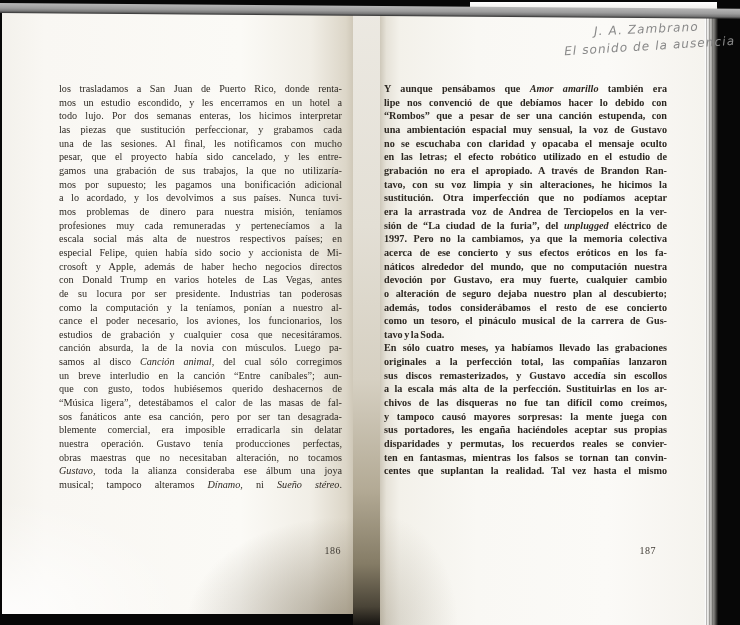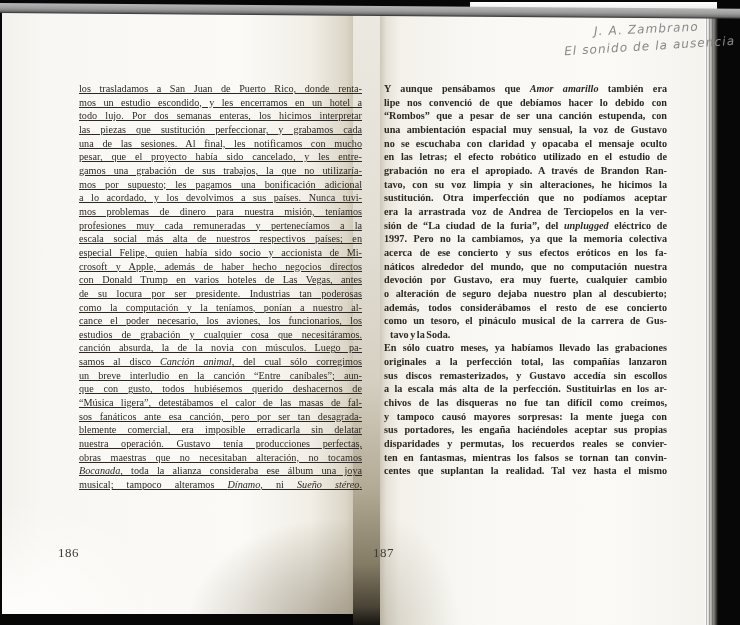--- a/index.html
+++ b/index.html
@@ -46,29 +46,29 @@
   .edge-lines{
     position:absolute;left:704px;top:7px;width:10px;height:618px;z-index:2;
     background:repeating-linear-gradient(90deg, rgba(0,0,0,0) 0 2px, rgba(60,58,54,0.35) 2px 3px);
   }
   
   .page-text{
     position:absolute;top:82px;width:283px;height:432px;overflow:hidden;z-index:3;
     font-size:10.2px;line-height:13.65px;color:#2d2822;
     word-spacing:-1px;
   }
-  .left-text{left:79px;text-decoration:underline;}
+  .left-text{left:59px;}
   .right-text{left:384px;font-weight:bold;}
   .line{text-align:justify;text-align-last:justify;}
-  .line.flush{text-align-last:left;margin-left:6px;}
+  .line.flush{text-align-last:left;}
   .line.indent{text-indent:14px;}
   .line i{font-style:italic;}
   .pagenum{
-    position:absolute;top:545px;width:283px;text-align:left;z-index:3;
-    font-size:13px;color:#3f3a33;letter-spacing:0.5px;
+    position:absolute;top:545px;width:283px;text-align:right;z-index:3;
+    font-size:10px;color:#3f3a33;letter-spacing:0.5px;
   }
   .pagenum-left{left:58px;}
   .pagenum-right{left:373px;}
   
   .note-line{
     position:absolute;z-index:5;
     font-family:"DejaVu Sans", sans-serif;font-style:italic;
     color:#898989;letter-spacing:1.1px;white-space:nowrap;
   }
   .note-1{left:594px;top:22px;font-size:12px;transform:rotate(-2.5deg);}
@@ -108,21 +108,21 @@
     <div class="line">estudios de grabación y cualquier cosa que necesitáramos.</div>
     <div class="line">canción absurda, la de la novia con músculos. Luego pa-</div>
     <div class="line">samos al disco <i>Canción animal</i>, del cual sólo corregimos</div>
     <div class="line">un breve interludio en la canción “Entre caníbales”; aun-</div>
     <div class="line">que con gusto, todos hubiésemos querido deshacernos de</div>
     <div class="line">“Música ligera”, detestábamos el calor de las masas de fal-</div>
     <div class="line">sos fanáticos ante esa canción, pero por ser tan desagrada-</div>
     <div class="line">blemente comercial, era imposible erradicarla sin delatar</div>
     <div class="line">nuestra operación. Gustavo tenía producciones perfectas,</div>
     <div class="line">obras maestras que no necesitaban alteración, no tocamos</div>
-    <div class="line"><i>Bocanada</i>, toda la alianza consideraba ese álbum una joya</div>
+    <div class="line"><i>Gustavo</i>, toda la alianza consideraba ese álbum una joya</div>
     <div class="line">musical; tampoco alteramos <i>Dínamo</i>, ni <i>Sueño stéreo</i>.</div>
   </div>
 <div class="page-text right-text">
     <div class="line">Y aunque pensábamos que <i>Amor amarillo</i> también era</div>
     <div class="line">lipe nos convenció de que debíamos hacer lo debido con</div>
     <div class="line">“Rombos” que a pesar de ser una canción estupenda, con</div>
     <div class="line">una ambientación espacial muy sensual, la voz de Gustavo</div>
     <div class="line">no se escuchaba con claridad y opacaba el mensaje oculto</div>
     <div class="line">en las letras; el efecto robótico utilizado en el estudio de</div>
     <div class="line">grabación no era el apropiado. A través de Brandon Ran-</div>

